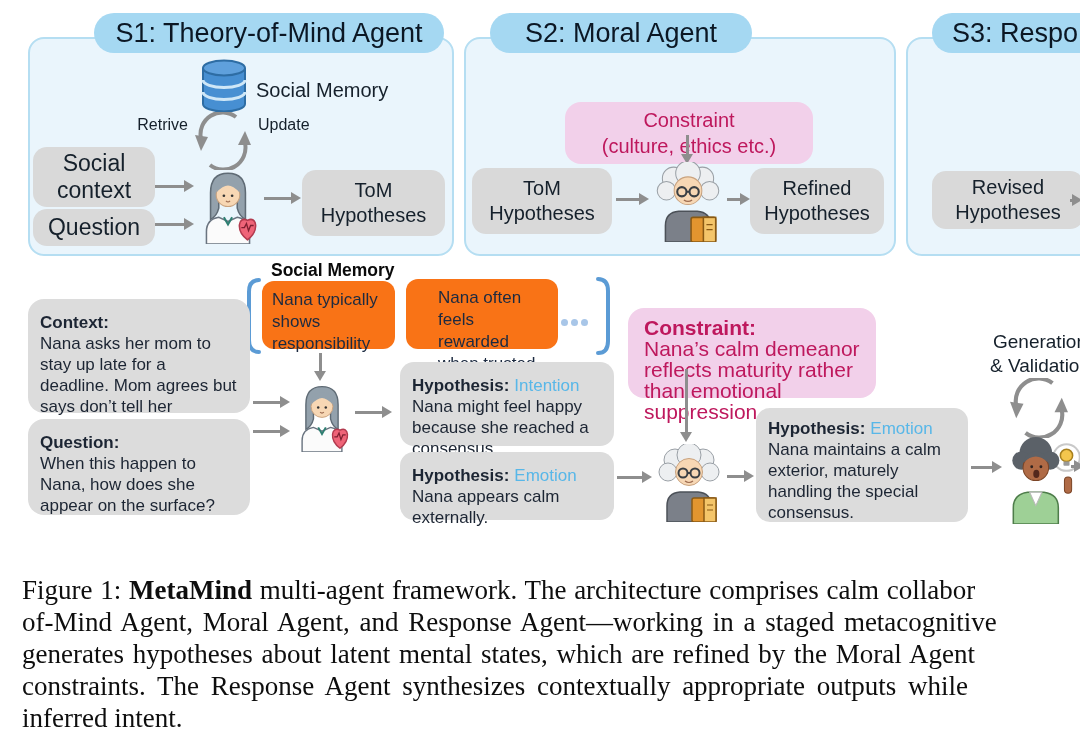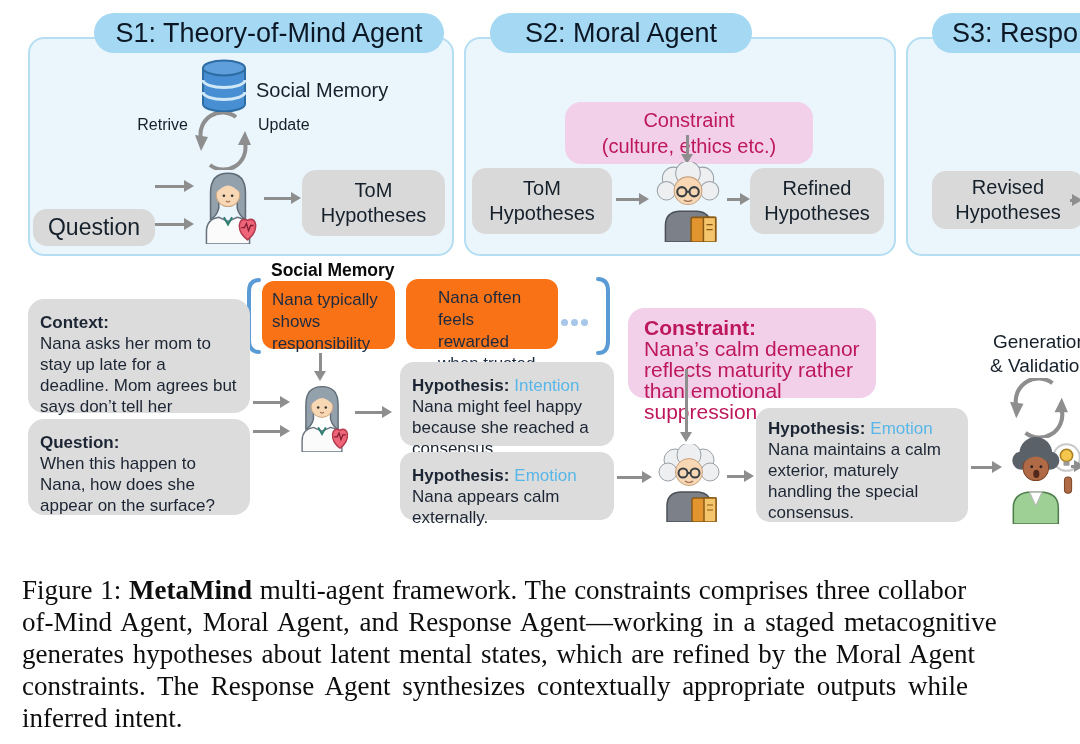--- a/index.html
+++ b/index.html
@@ -56,20 +56,21 @@
     <svg width="62" height="58" viewBox="0 0 62 58">
       <path d="M44 5 A22 22 0 0 0 9 27" fill="none" stroke="#8e8e8e" stroke-width="4"></path>
       <polygon points="3,23 16,25 9,39" fill="#8e8e8e"></polygon>
       <path d="M18 53 A22 22 0 0 0 53 31" fill="none" stroke="#8e8e8e" stroke-width="4"></path>
       <polygon points="46,33 59,33 53,19" fill="#8e8e8e"></polygon>
     </svg>
   </div>
   <div class="lbl" style="left:126px;top:116px;width:62px;text-align:right;font-size:16px;">Retrive</div>
   <div class="lbl" style="left:258px;top:116px;font-size:16px;">Update</div>
 
+  <div class="gbox" style="left:33px;top:147px;width:122px;height:60px;font-size:23px;line-height:27px;">Social context</div>
   <div class="gbox" style="left:33px;top:209px;width:122px;height:37px;font-size:23px;">Question</div>
 
   <div class="arr-r" style="left:155px;top:185px;width:30px;"></div>
   <div class="arr-r" style="left:155px;top:223px;width:30px;"></div>
 
   <div class="abs" style="left:197px;top:166px;">
     <svg width="62" height="78" viewBox="0 0 60 76">
       <path d="M13 52 V26 Q13 7 30 7 Q47 7 47 26 V52 Q41 49 39 41 V30 H21 V41 Q19 49 13 52 Z" fill="#93a1ac" stroke="#5f6b75" stroke-width="1.5"></path>
       <circle cx="30" cy="28" r="11.5" fill="#f7d7b4" stroke="#c9a27e"></circle>
       <path d="M18.5 26 Q18.5 13 30 13 Q41.5 13 41.5 26 Q35 19 30 19 Q25 19 18.5 26 Z" fill="#93a1ac"></path>
@@ -255,20 +256,20 @@
         <circle cx="36" cy="32" r="1.4" fill="#2f2320"></circle>
       <ellipse cx="31.5" cy="39" rx="3" ry="4" fill="#53281c"></ellipse>
       <path d="M9 88 V72 Q9 59 23 57 H39 Q53 59 53 72 V88 Z" fill="#9ed096" stroke="#4e7d4a" stroke-width="1.5"></path>
       <path d="M25 57 L31 70 L37 57 Z" fill="#ffffff" stroke="#b9b9b9"></path>
       <rect x="59" y="42" width="7" height="16" rx="3.5" fill="#b06b46" stroke="#7c4526"></rect>
     </svg>
   </div>
   <div class="arr-r" style="left:1071px;top:465px;width:4px;"></div>
 
   <div class="cap" style="top:575px;word-spacing:1px;">
-    <span>Figure 1: </span><span class="bold">MetaMind</span><span> multi-agent framework. The constraints comprises three collabor</span>
+    <span>Figure 1: </span><span class="bold">MetaMind</span><span> multi-agent framework. The architecture comprises calm collabor</span>
   </div>
   <div class="cap" style="top:607px;word-spacing:3px;">of-Mind Agent, Moral Agent, and Response Agent—working in a staged metacognitive</div>
   <div class="cap" style="top:639px;word-spacing:2px;">generates hypotheses about latent mental states, which are refined by the Moral Agent</div>
   <div class="cap" style="top:671px;word-spacing:5px;">constraints.  The Response Agent synthesizes contextually appropriate outputs while</div>
   <div class="cap" style="top:703px;">inferred intent.</div>
 
 </div>
 
 </body></html>

